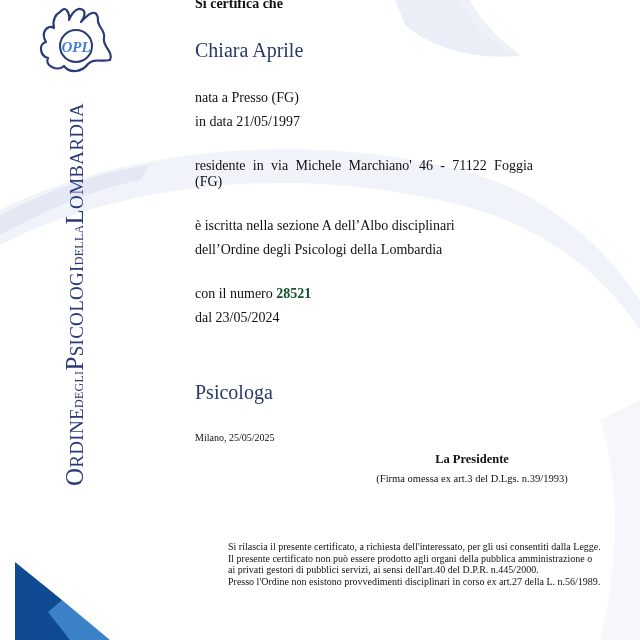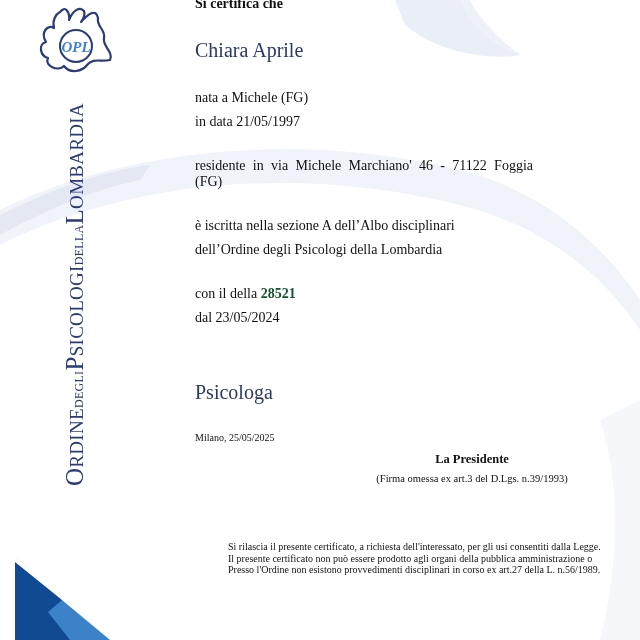--- a/index.html
+++ b/index.html
@@ -64,41 +64,42 @@
 </svg>
 
 <div class="vertical-title">
   <span class="big">O</span><span class="cap">RDINE</span><span class="small">DEGLI</span><span class="big">P</span><span class="cap">SICOLOGI</span><span class="small">DELLA</span><span class="big">L</span><span class="cap">OMBARDIA</span>
 </div>
 
 <div class="content">
   <div class="t lbl" style="top:-4px;">Si certifica che</div>
   <div class="t name" style="top:39px;">Chiara Aprile</div>
 
-  <div class="t p" style="top:90px;">nata a Michele (FG)</div>
+  <div class="t p" style="top:90px;">nata a Presso (FG)</div>
   <div class="t p" style="top:114px;">in data 21/05/1997</div>
 
   <div class="t p justified" style="top:158px;">residente in via Michele Marchiano' 46 - 71122 Foggia</div>
   <div class="t p" style="top:174px;">(FG)</div>
 
   <div class="t p" style="top:218px;">è iscritta nella sezione A dell’Albo disciplinari</div>
   <div class="t p" style="top:242px;">dell’Ordine degli Psicologi della Lombardia</div>
 
   <div class="t p" style="top:286px;">
-    <span>con il della </span><span class="num">28521</span>
+    <span>con il numero </span><span class="num">28521</span>
   </div>
   <div class="t p" style="top:310px;">dal 23/05/2024</div>
 
   <div class="t name" style="top:381px;">Psicologa</div>
 
   <div class="t small-date" style="top:432px;">Milano, 25/05/2025</div>
 
   <div class="sign" style="top:452px;">
     <span class="b">La Presidente</span>
     <span class="n">(Firma omessa ex art.3 del D.Lgs. n.39/1993)</span>
   </div>
 
   <div class="footer">
     <div>Si rilascia il presente certificato, a richiesta dell'interessato, per gli usi consentiti dalla Legge.</div>
     <div>Il presente certificato non può essere prodotto agli organi della pubblica amministrazione o</div>
+    <div>ai privati gestori di pubblici servizi, ai sensi dell'art.40 del D.P.R. n.445/2000.</div>
     <div>Presso l'Ordine non esistono provvedimenti disciplinari in corso ex art.27 della L. n.56/1989.</div>
   </div>
 </div>
 
 </body></html>

